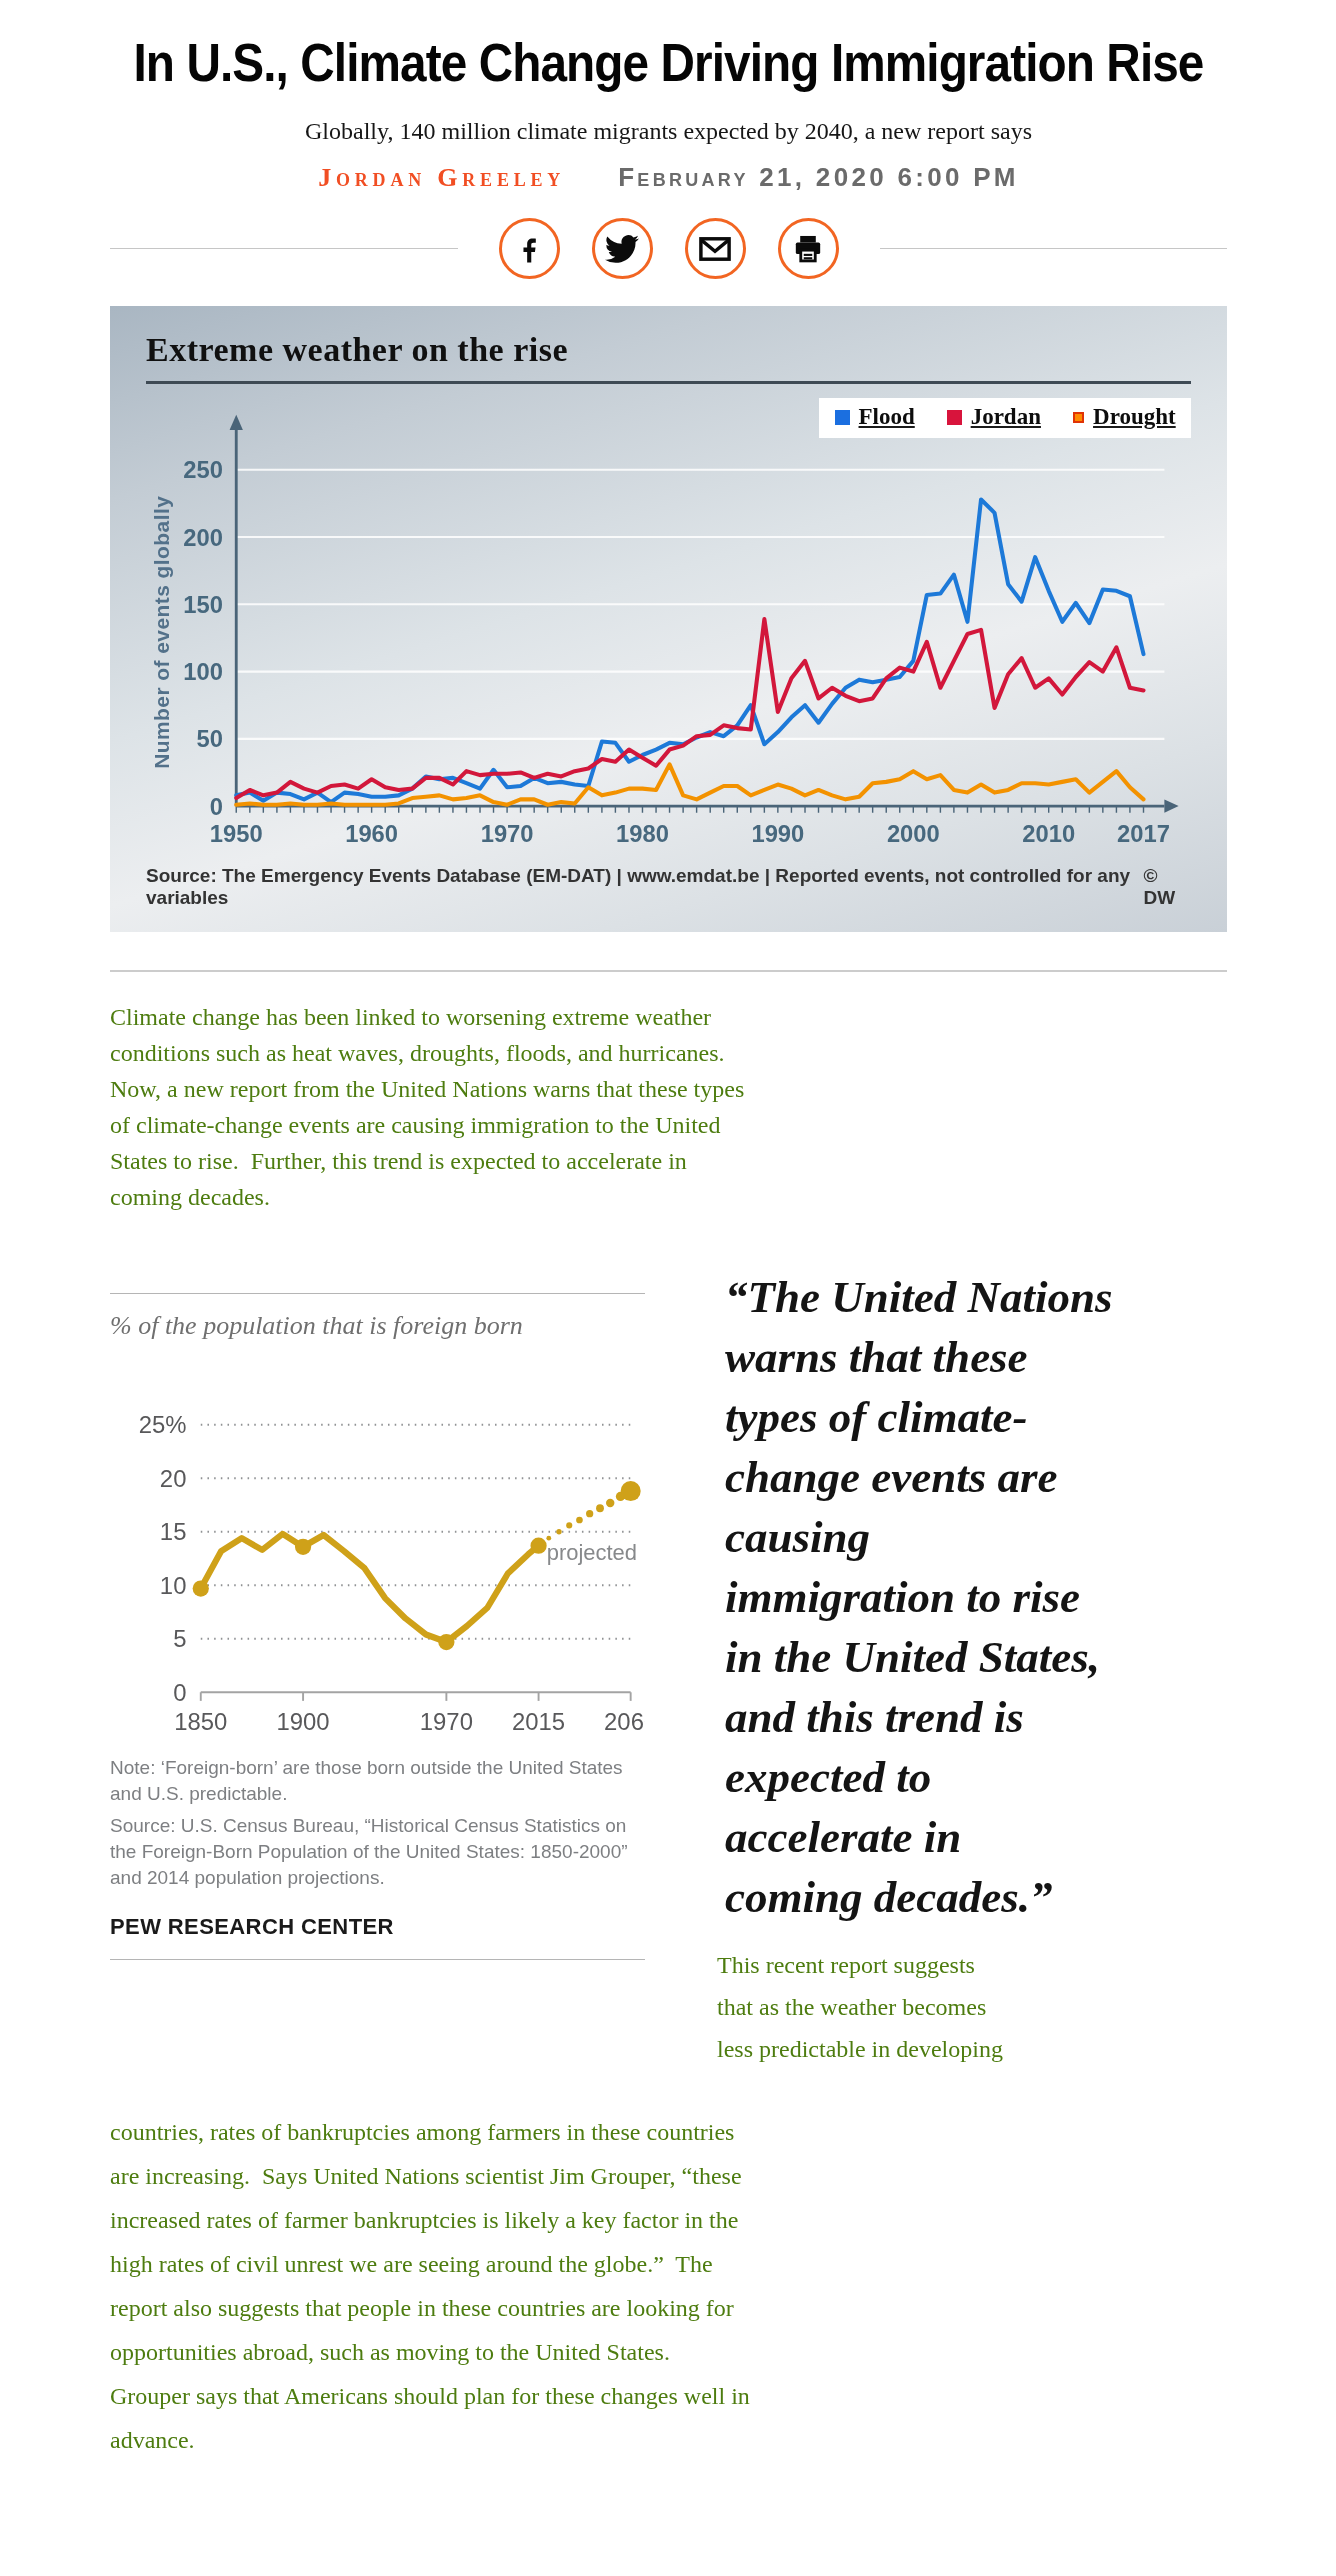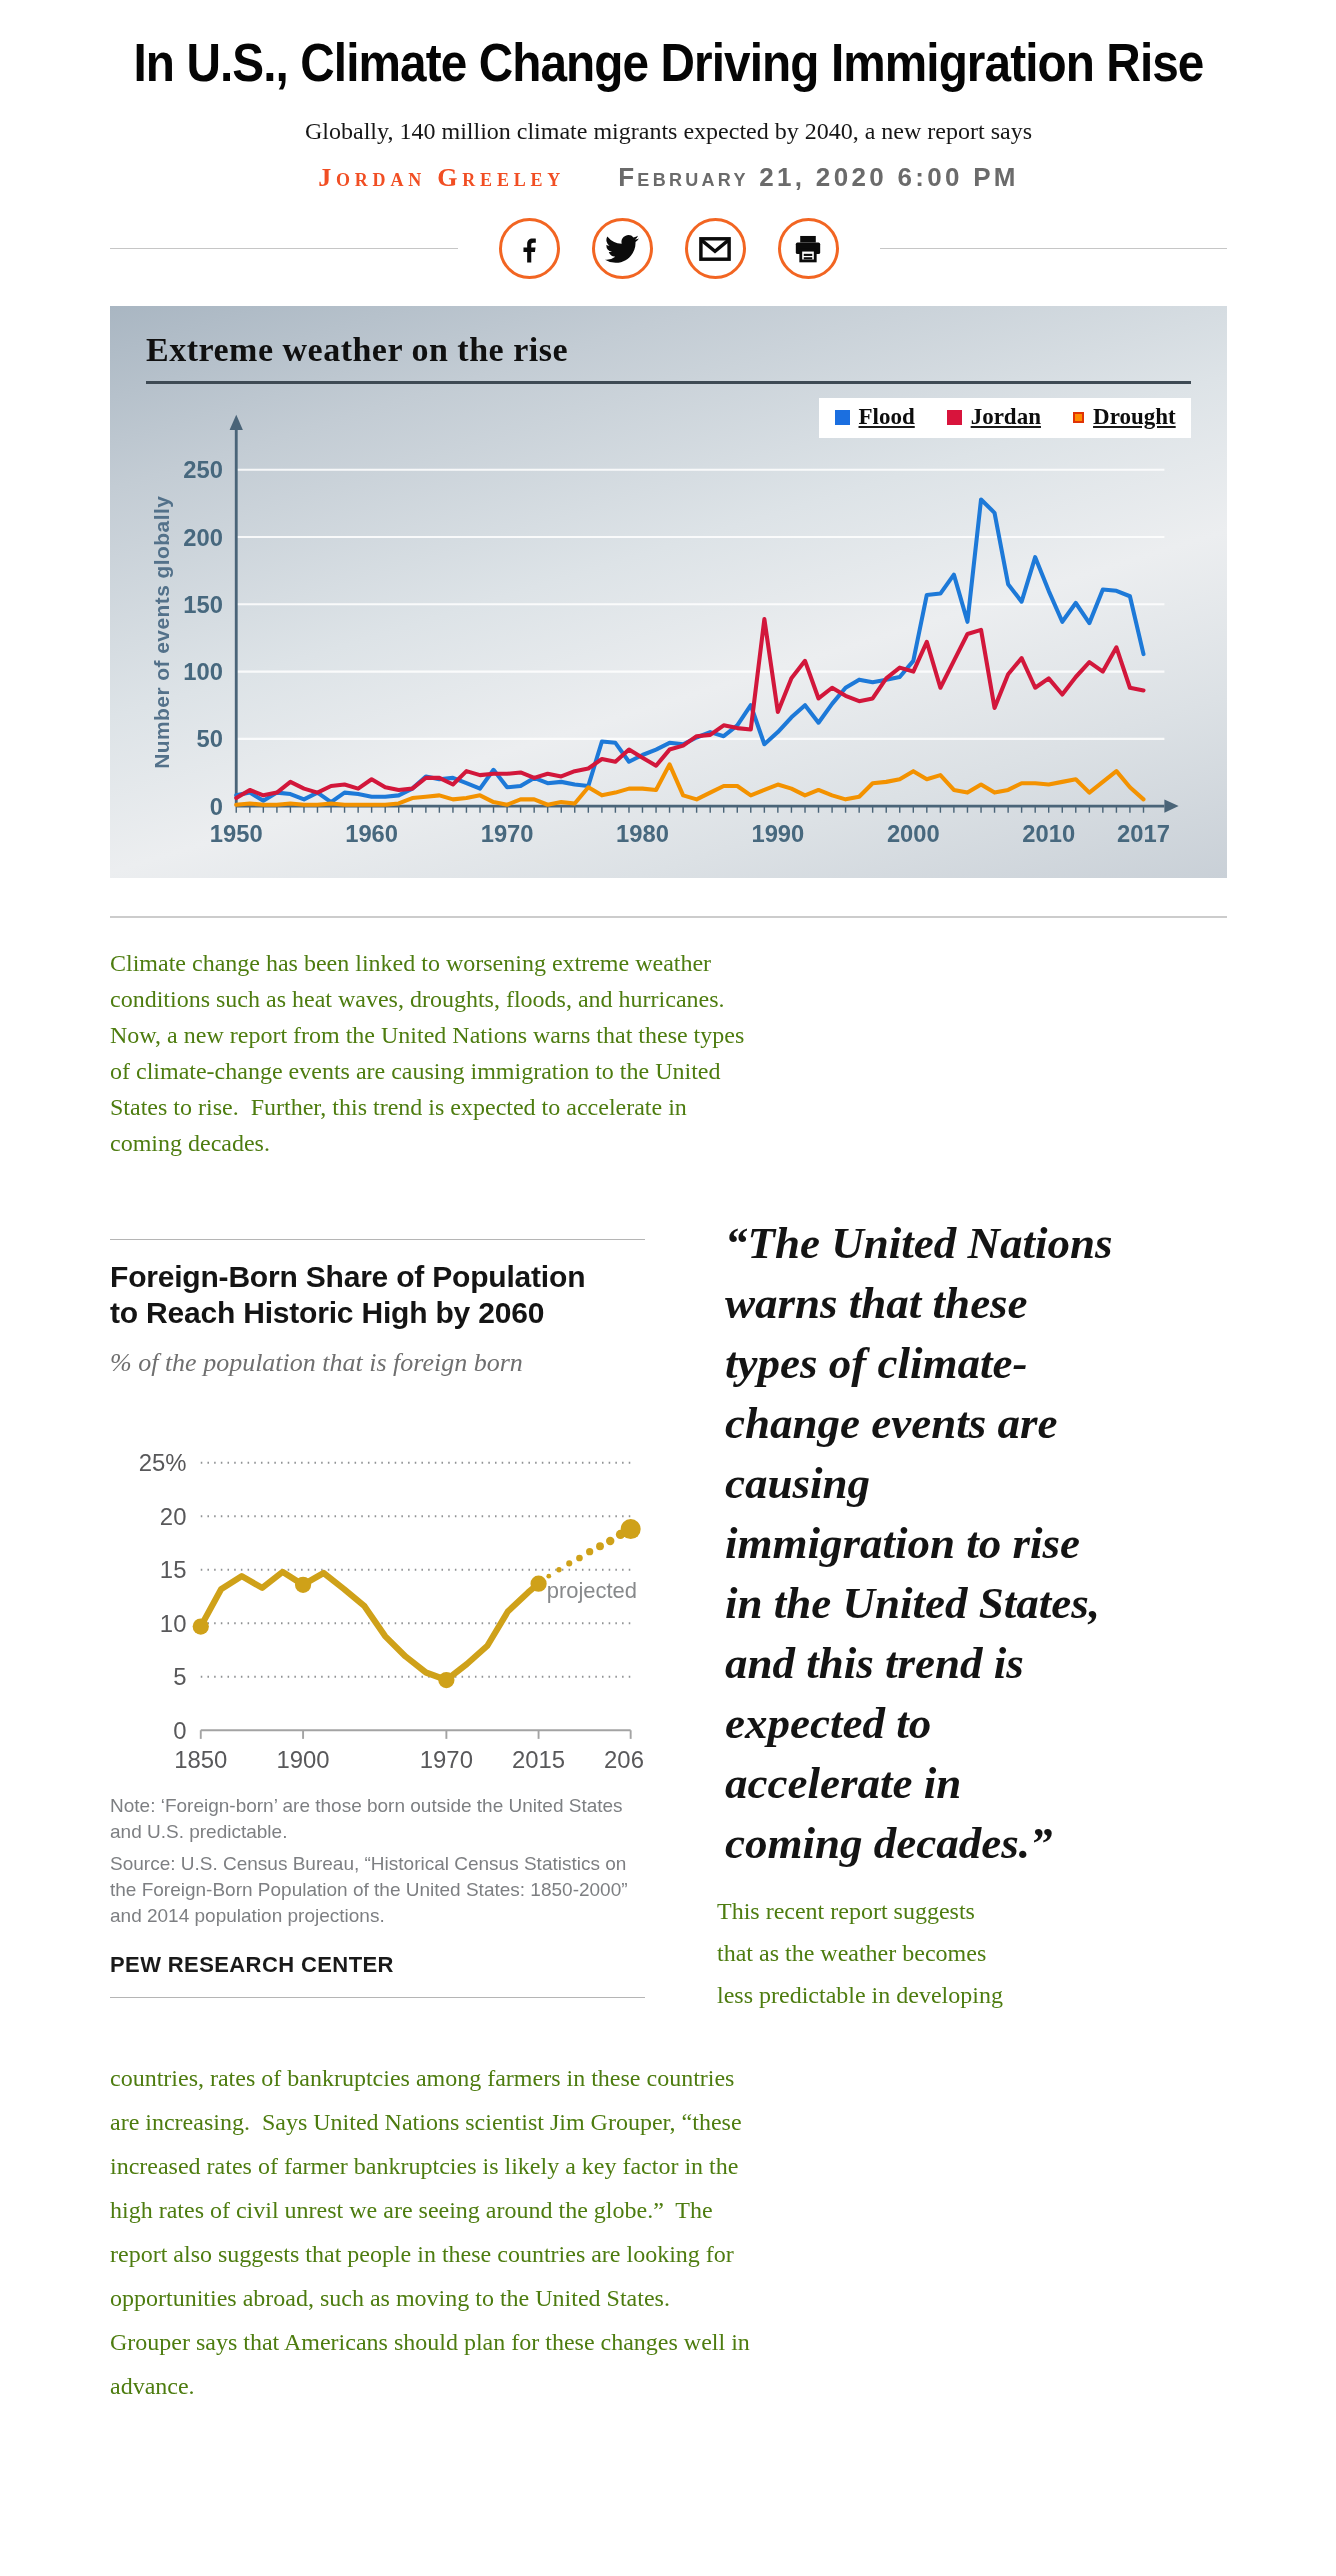--- a/index.html
+++ b/index.html
@@ -247,31 +247,34 @@
           <text class="axlab" x="665.1" y="476" text-anchor="middle" font-size="24">1990</text>
           <text class="axlab" x="807.7" y="476" text-anchor="middle" font-size="24">2000</text>
           <text class="axlab" x="950.2" y="476" text-anchor="middle" font-size="24">2010</text>
           <text class="axlab" x="1050.0" y="476" text-anchor="middle" font-size="24">2017</text>
           <polyline points="95.0,426.7 109.3,423.8 123.5,432.3 137.8,423.8 152.0,425.3 166.3,430.9 180.5,423.8 194.8,433.8 209.0,423.8 223.3,425.3 237.5,428.1 251.8,428.1 266.0,426.7 280.3,419.6 294.6,406.8 308.8,409.7 323.1,408.3 337.3,413.9 351.6,419.6 365.8,399.8 380.1,418.2 394.3,416.8 408.6,408.3 422.8,413.9 437.1,412.5 451.3,415.3 465.6,416.8 479.9,370.0 494.1,371.4 508.4,391.3 522.6,384.2 536.9,378.5 551.1,371.4 565.4,372.9 579.6,365.8 593.9,360.1 608.1,364.4 622.4,353.0 636.6,331.8 650.9,372.9 665.1,360.1 679.4,344.5 693.7,331.8 707.9,350.2 722.2,330.4 736.4,313.4 750.7,304.9 764.9,307.7 779.2,304.9 793.4,302.1 807.7,285.1 821.9,215.7 836.2,214.3 850.4,194.4 864.7,244.0 879.0,115.2 893.2,129.3 907.5,204.4 921.7,222.8 936.0,176.0 950.2,211.4 964.5,244.0 978.7,224.2 993.0,245.4 1007.2,210.0 1021.5,211.4 1035.7,217.1 1050.0,278.0" fill="none" stroke="#1d79d8" stroke-width="4.3" stroke-linejoin="round" stroke-linecap="round"></polyline>
           <polyline points="95.0,429.5 109.3,421.0 123.5,426.7 137.8,423.8 152.0,412.5 166.3,419.6 180.5,423.8 194.8,416.8 209.0,415.3 223.3,419.6 237.5,409.7 251.8,418.2 266.0,421.0 280.3,419.6 294.6,408.3 308.8,408.3 323.1,415.3 337.3,401.2 351.6,405.4 365.8,404.0 380.1,404.0 394.3,402.6 408.6,408.3 422.8,404.0 437.1,406.8 451.3,401.2 465.6,398.4 479.9,388.4 494.1,391.3 508.4,378.5 522.6,387.0 536.9,395.5 551.1,378.5 565.4,374.3 579.6,364.4 593.9,363.0 608.1,353.0 622.4,355.9 636.6,357.3 650.9,241.2 665.1,338.9 679.4,303.5 693.7,285.1 707.9,324.7 722.2,313.4 736.4,321.9 750.7,327.6 764.9,324.7 779.2,303.5 793.4,292.2 807.7,296.4 821.9,265.2 836.2,313.4 850.4,285.1 864.7,256.8 879.0,252.5 893.2,334.6 907.5,299.2 921.7,282.2 936.0,313.4 950.2,303.5 964.5,320.5 978.7,302.1 993.0,286.5 1007.2,296.4 1021.5,270.9 1035.7,313.4 1050.0,316.2" fill="none" stroke="#d2173b" stroke-width="4.3" stroke-linejoin="round" stroke-linecap="round"></polyline>
           <polyline points="95.0,436.6 109.3,435.2 123.5,436.6 137.8,436.6 152.0,435.2 166.3,436.6 180.5,436.6 194.8,435.2 209.0,436.6 223.3,436.6 237.5,436.6 251.8,436.6 266.0,435.2 280.3,429.5 294.6,428.1 308.8,426.7 323.1,430.9 337.3,429.5 351.6,426.7 365.8,433.8 380.1,436.6 394.3,430.9 408.6,430.9 422.8,436.6 437.1,433.8 451.3,435.2 465.6,418.2 479.9,426.7 494.1,423.8 508.4,419.6 522.6,419.6 536.9,421.0 551.1,394.1 565.4,426.7 579.6,430.9 593.9,423.8 608.1,416.8 622.4,416.8 636.6,426.7 650.9,421.0 665.1,415.3 679.4,419.6 693.7,426.7 707.9,421.0 722.2,426.7 736.4,430.9 750.7,428.1 764.9,413.9 779.2,412.5 793.4,409.7 807.7,401.2 821.9,409.7 836.2,405.4 850.4,421.0 864.7,423.8 879.0,415.3 893.2,423.8 907.5,421.0 921.7,413.9 936.0,413.9 950.2,415.3 964.5,412.5 978.7,409.7 993.0,423.8 1007.2,412.5 1021.5,401.2 1035.7,418.2 1050.0,430.9" fill="none" stroke="#f39200" stroke-width="4.3" stroke-linejoin="round" stroke-linecap="round"></polyline>
           <text class="ylab" transform="rotate(-90 24 255)" x="24" y="255" text-anchor="middle">Number of events globally</text>
         </svg>
     </div>
+    <div class="dw-source-row">
+      <span>Source: The Emergency Events Database (EM-DAT) | www.emdat.be | Reported events, not controlled for any variables</span>
+      <span>© DW</span>
+    </div>
   </section>
 
   <div class="hr1"></div>
 
   <p class="body-para p1">Climate change has been linked to worsening extreme weather<br>conditions such as heat waves, droughts, floods, and hurricanes.<br>Now, a new report from the United Nations warns that these types<br>of climate-change events are causing immigration to the United<br>States to rise.  Further, this trend is expected to accelerate in<br>coming decades.</p>
 
   <div class="wrap-row">
 
     <aside class="pew">
       <div class="pew-rule top"></div>
-      <h3 class="pew-title">Foreign-Born Share of Population<br>to Reach Historic High by 2060</h3>
       <p class="pew-sub">% of the population that is foreign born</p>
       <svg id="pew-svg" viewBox="0 0 560 412">
           <line x1="95" y1="296.0" x2="545" y2="296.0" stroke="#909294" stroke-width="2.1" stroke-dasharray="1.6 5.4"></line>
           <line x1="95" y1="240.0" x2="545" y2="240.0" stroke="#909294" stroke-width="2.1" stroke-dasharray="1.6 5.4"></line>
           <line x1="95" y1="184.0" x2="545" y2="184.0" stroke="#909294" stroke-width="2.1" stroke-dasharray="1.6 5.4"></line>
           <line x1="95" y1="128.0" x2="545" y2="128.0" stroke="#909294" stroke-width="2.1" stroke-dasharray="1.6 5.4"></line>
           <line x1="95" y1="72.0" x2="545" y2="72.0" stroke="#909294" stroke-width="2.1" stroke-dasharray="1.6 5.4"></line>
           <text class="pewax" x="80" y="361.0" text-anchor="end">0</text>
           <text class="pewax" x="80" y="305.0" text-anchor="end">5</text>
           <text class="pewax" x="80" y="249.0" text-anchor="end">10</text>

